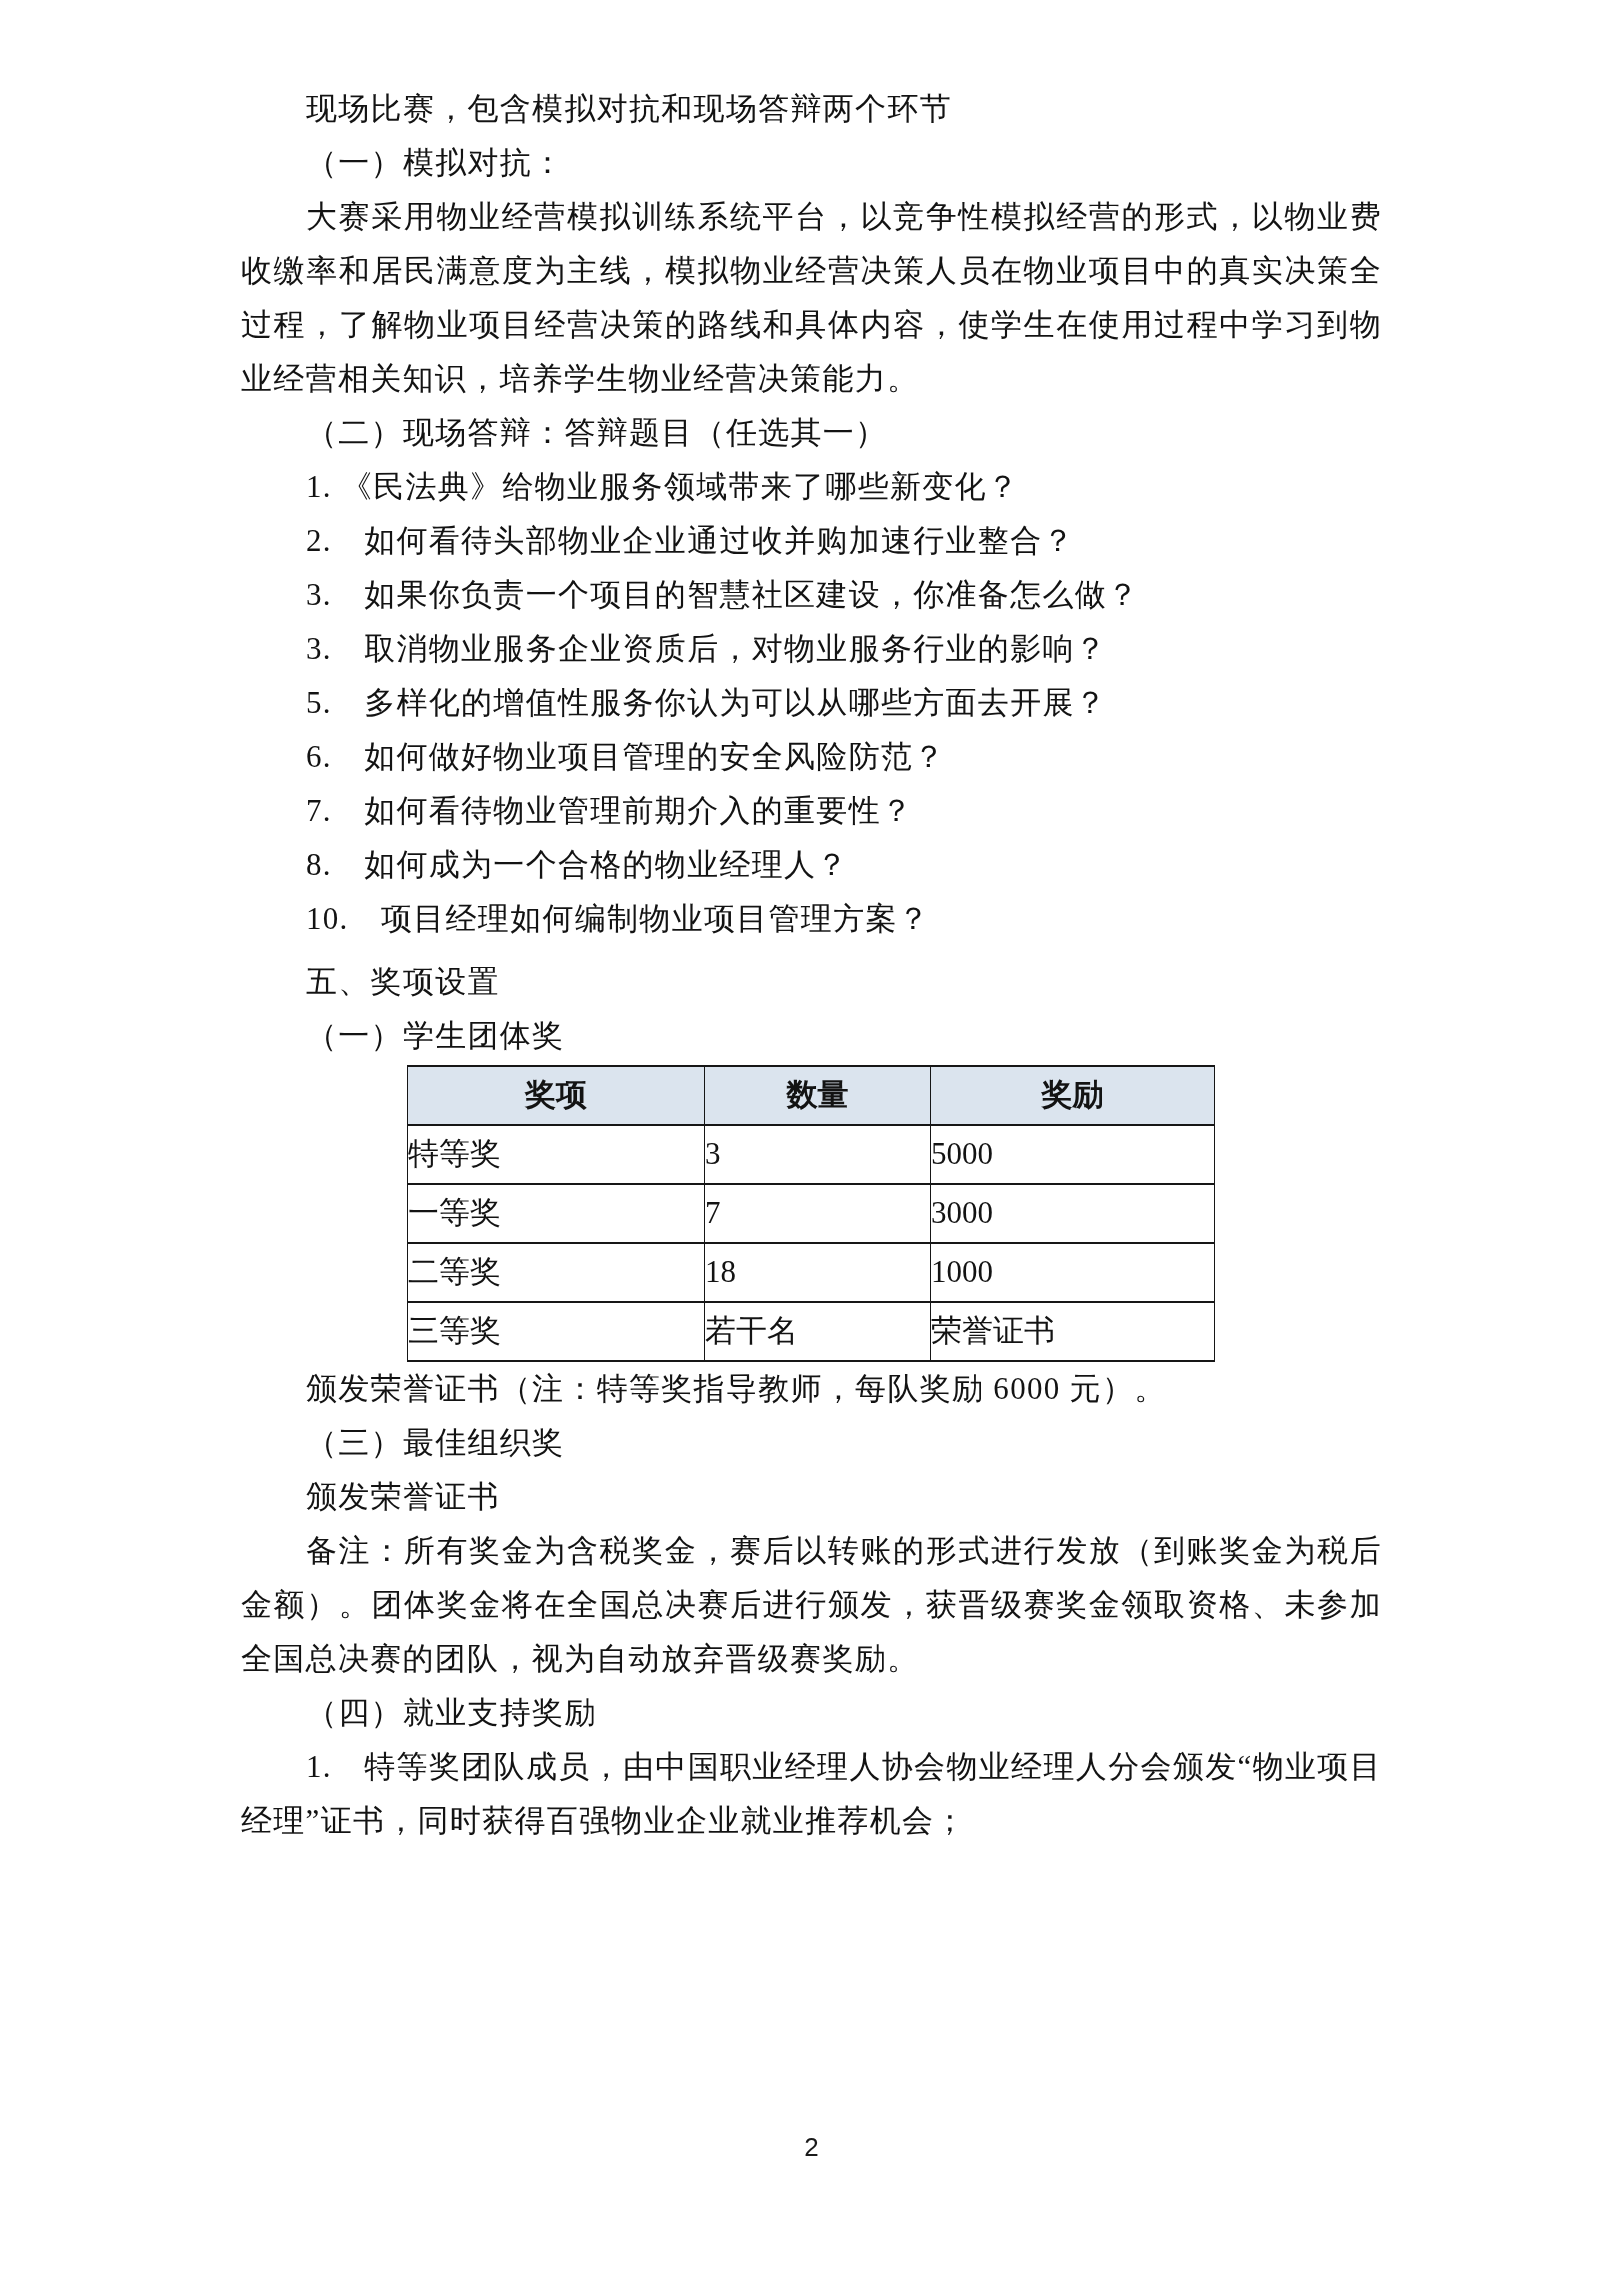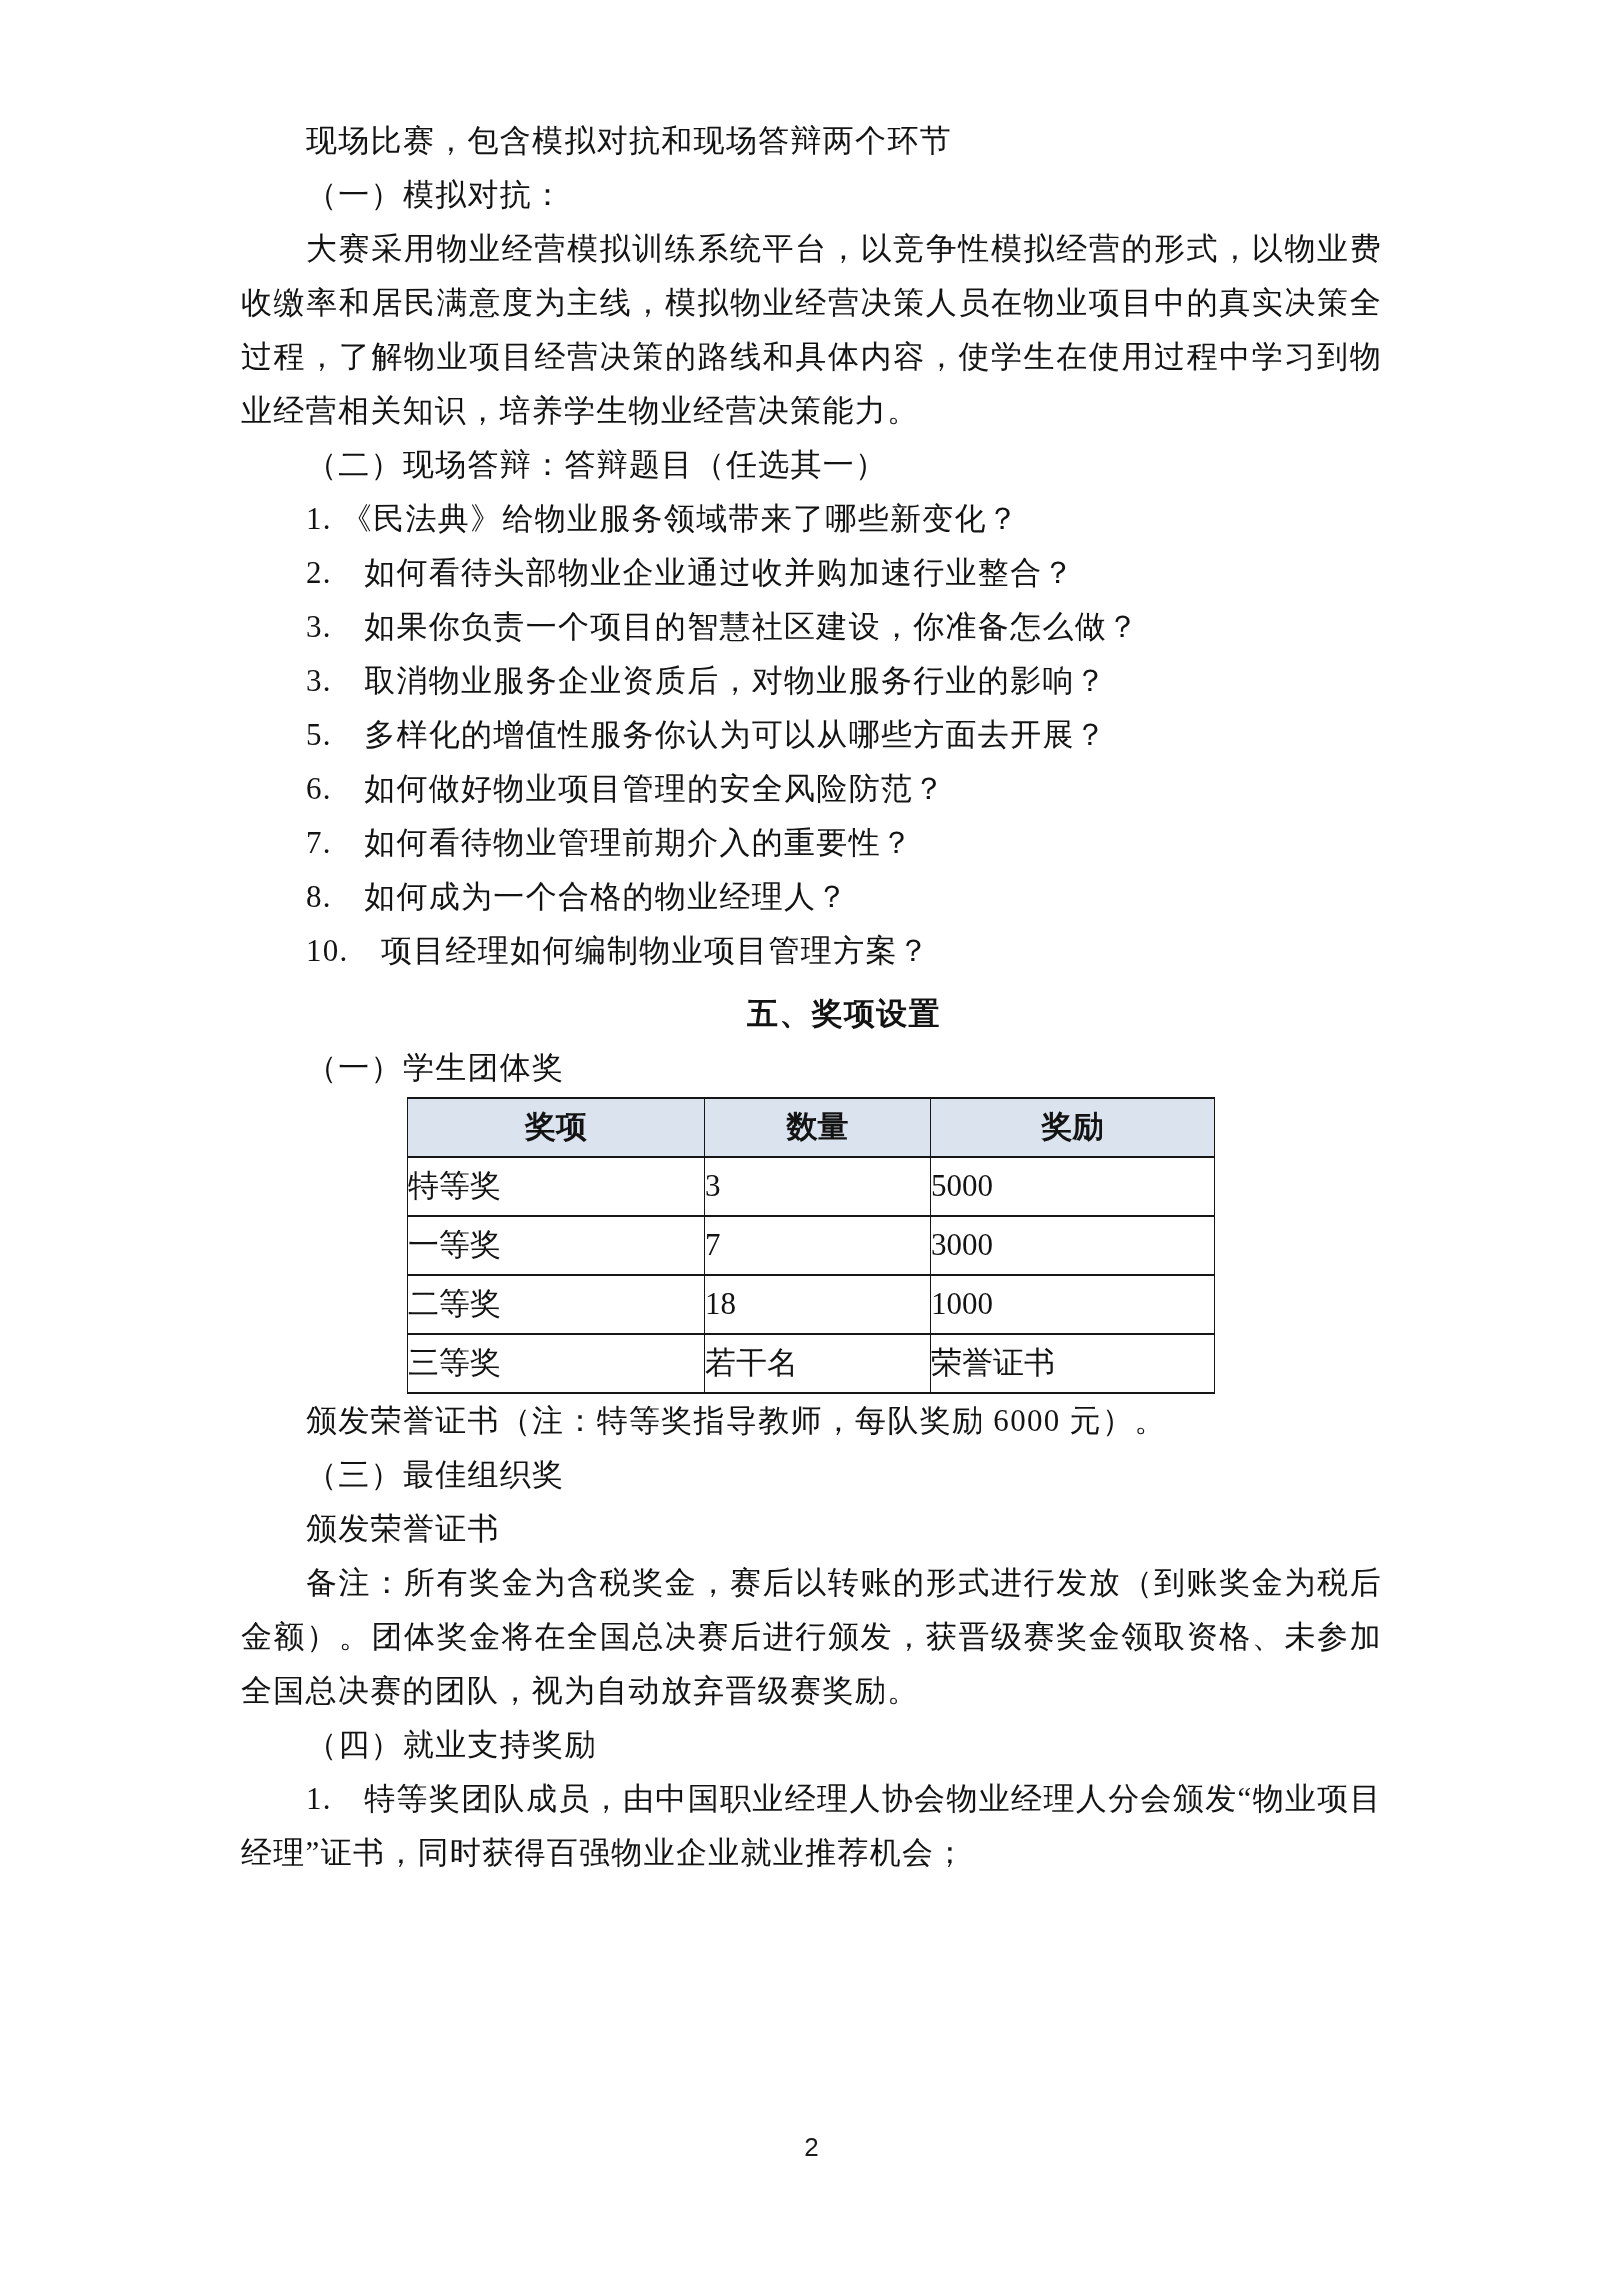--- a/index.html
+++ b/index.html
@@ -8,36 +8,35 @@
     background: #ffffff;
   }
   .page {
     position: relative;
     width: 1623px;
     height: 2295px;
     box-sizing: border-box;
     background: #ffffff;
     color: #131313;
     font-family: "Liberation Serif", "DejaVu Serif", serif;
-    padding: 114px 241px 0 241px;
+    padding: 82px 241px 0 241px;
     overflow: hidden;
   }
   .para {
     margin: 0;
     font-size: 31px;
     line-height: 54px;
     letter-spacing: 1.3px;
     font-weight: 400;
   }
   .indent { text-indent: 65px; }
   .justify { text-align: justify; }
   .h-five {
-    font-weight: 700;
+    font-weight: 400;
     margin-top: 9px;
-    text-align: center;
   }
   table.award-table {
     border-collapse: collapse;
     margin: 1.9px 0 0 166px;
     table-layout: fixed;
     width: 807px;
   }
   table.award-table th,
   table.award-table td {
     border: 1.9px solid #161616;

